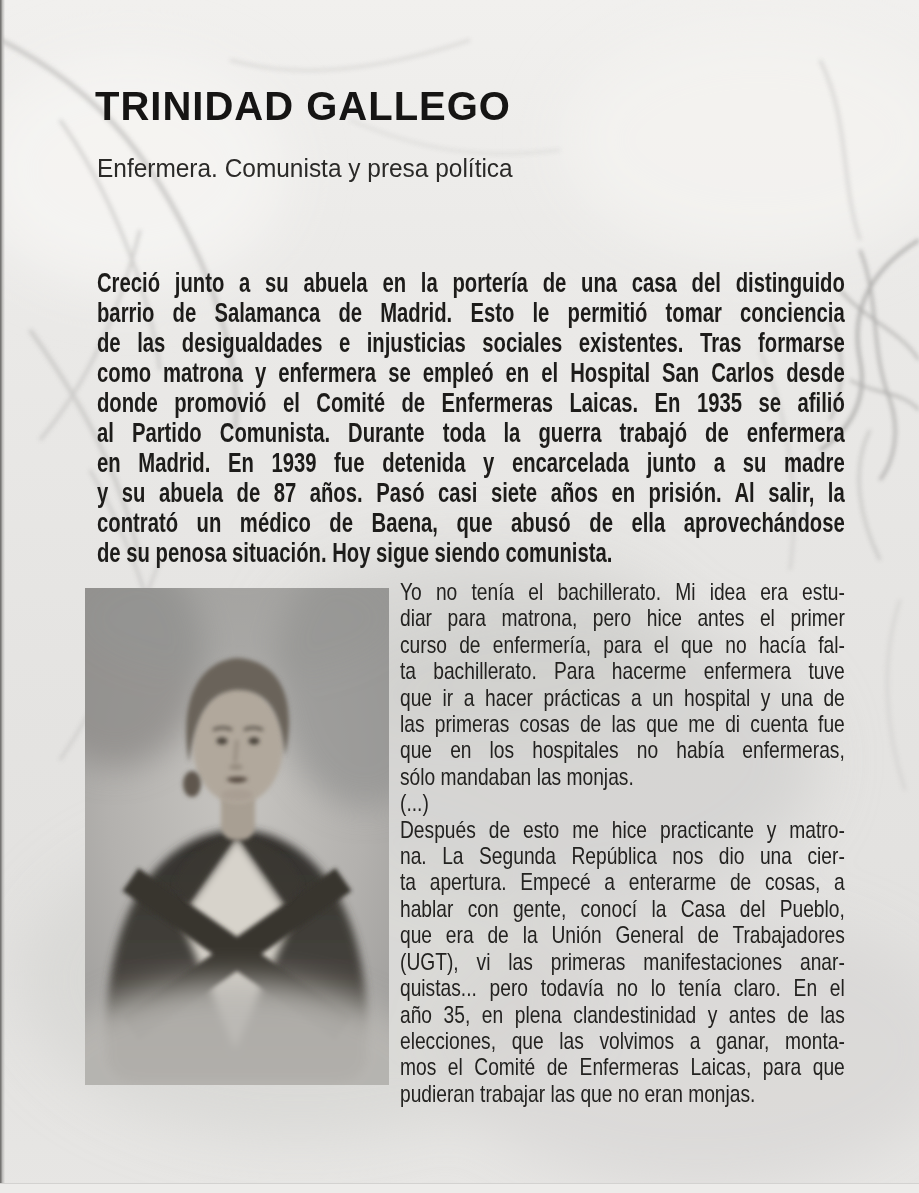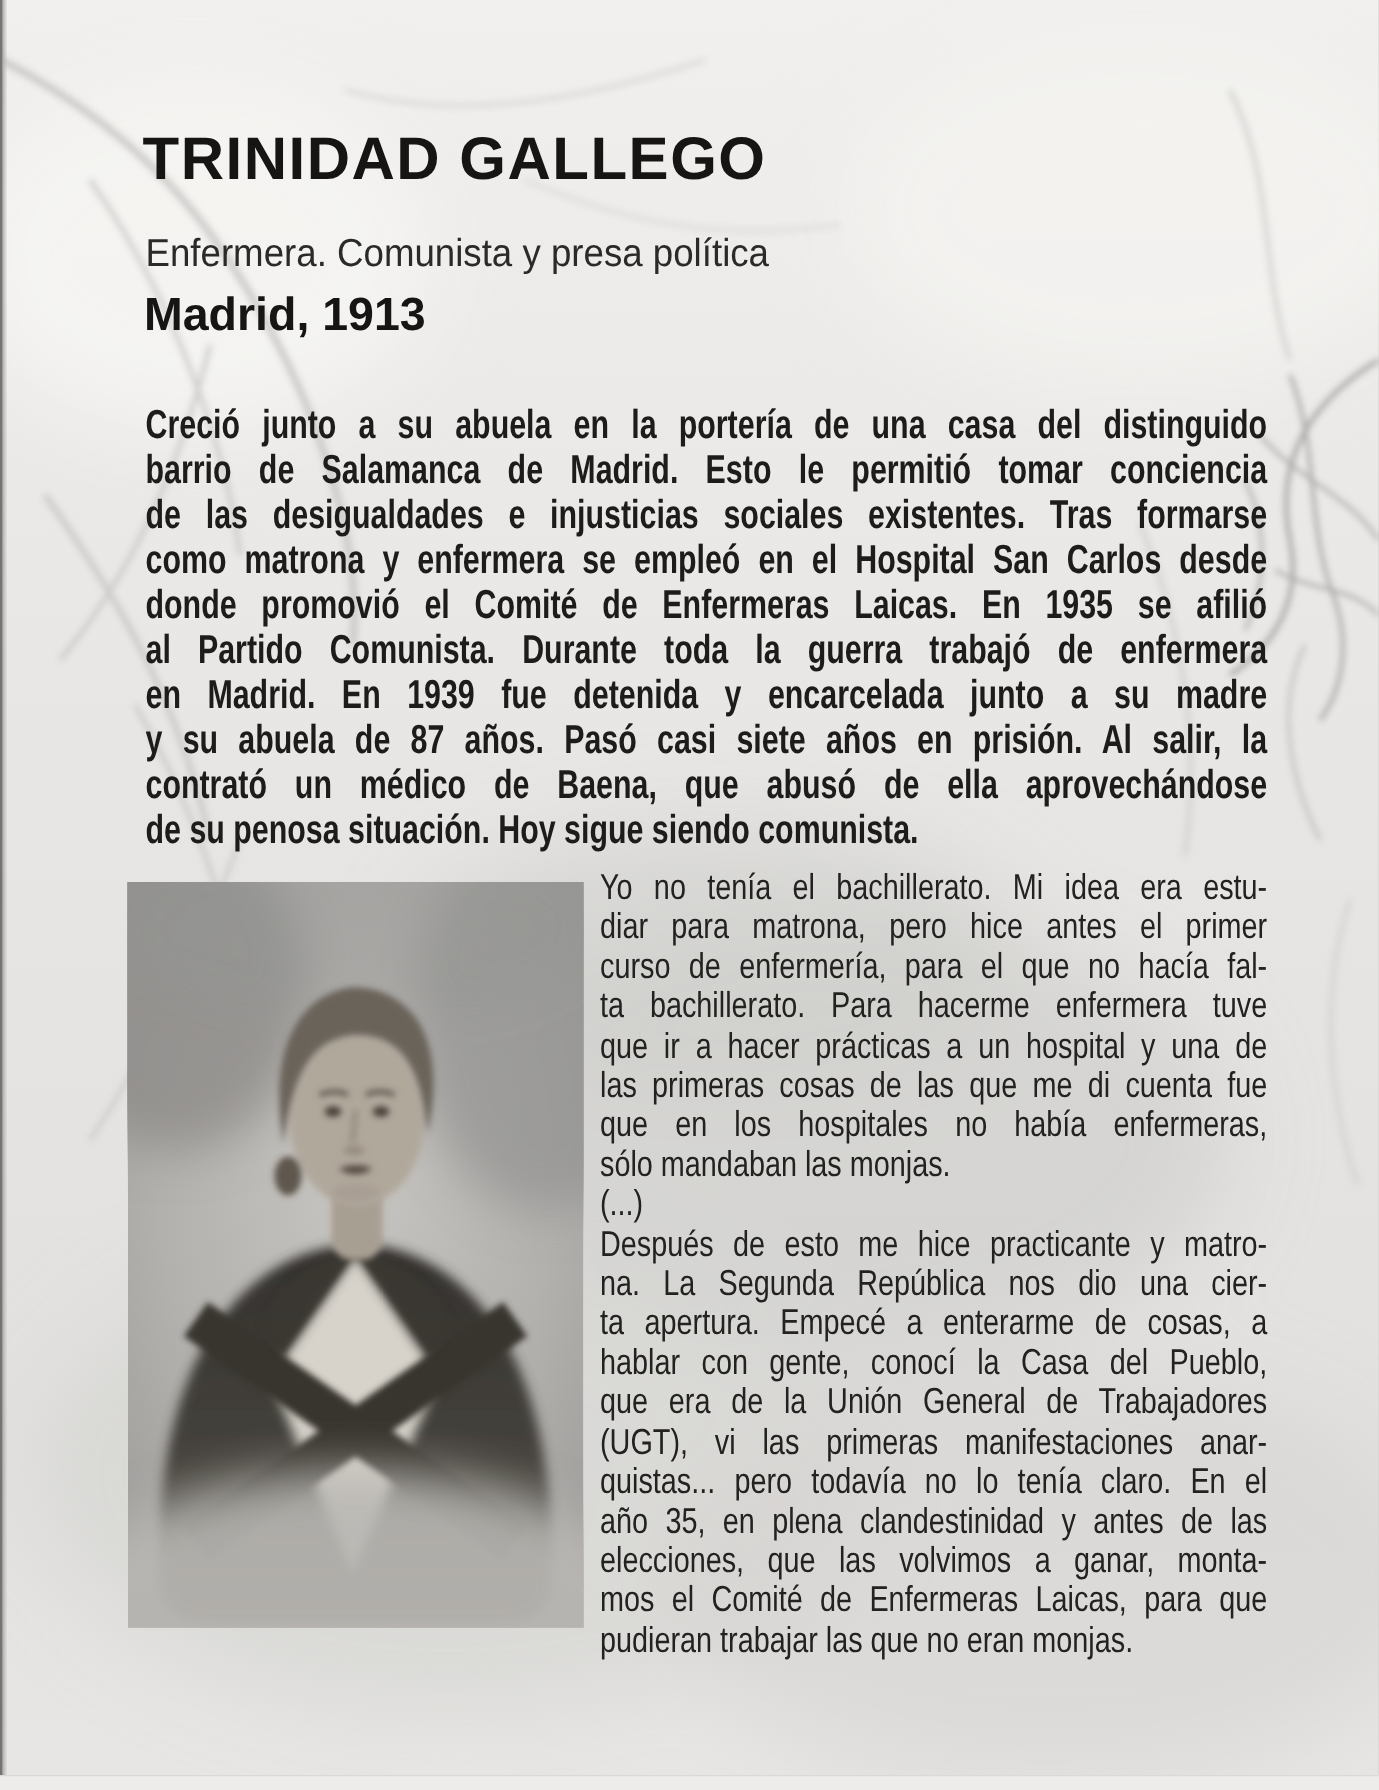--- a/index.html
+++ b/index.html
@@ -106,21 +106,20 @@
       <path d="M 760 350 C 790 420 800 500 790 570" stroke-width="3"></path>
       <path d="M 900 600 C 880 660 885 730 905 790" stroke-width="2.5"></path>
     </g>
   </svg>
 
   <div class="edge-left"></div>
   <div class="edge-bottom"></div>
 
   <h1 class="layer title" style="margin:0">TRINIDAD GALLEGO</h1>
   <div class="layer subtitle">Enfermera. Comunista y presa política</div>
-  <div class="layer place">Madrid, 1913</div>
 
   <div class="layer intro">
       <div class="tline">Creció junto a su abuela en la portería de una casa del distinguido</div>
       <div class="tline">barrio de Salamanca de Madrid. Esto le permitió tomar conciencia</div>
       <div class="tline">de las desigualdades e injusticias sociales existentes. Tras formarse</div>
       <div class="tline">como matrona y enfermera se empleó en el Hospital San Carlos desde</div>
       <div class="tline">donde promovió el Comité de Enfermeras Laicas. En 1935 se afilió</div>
       <div class="tline">al Partido Comunista. Durante toda la guerra trabajó de enfermera</div>
       <div class="tline">en Madrid. En 1939 fue detenida y encarcelada junto a su madre</div>
       <div class="tline">y su abuela de 87 años. Pasó casi siete años en prisión. Al salir, la</div>

